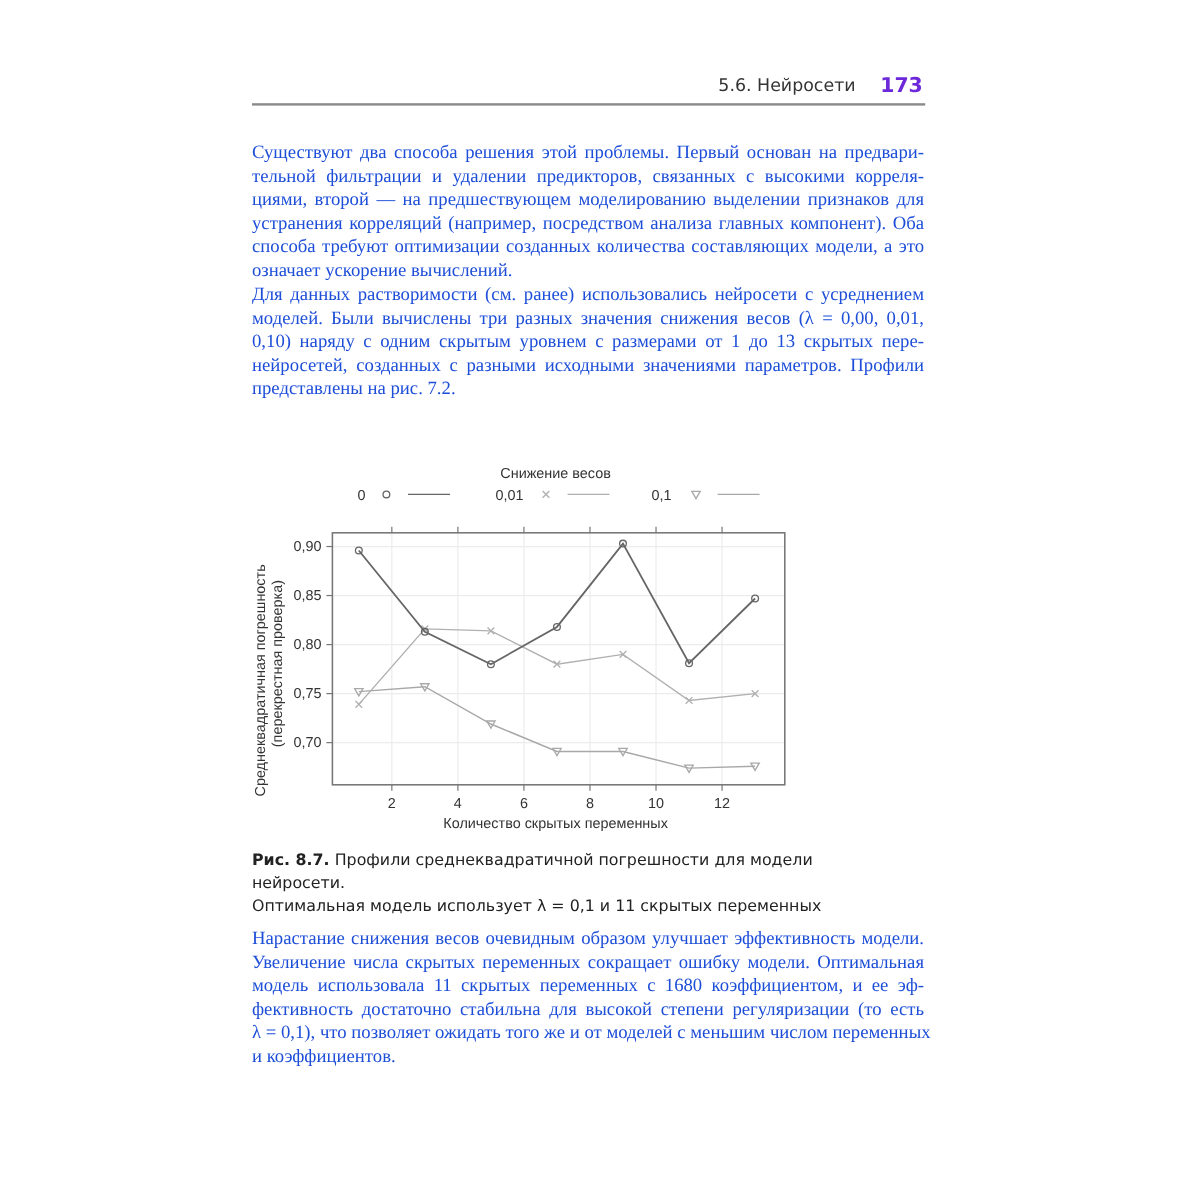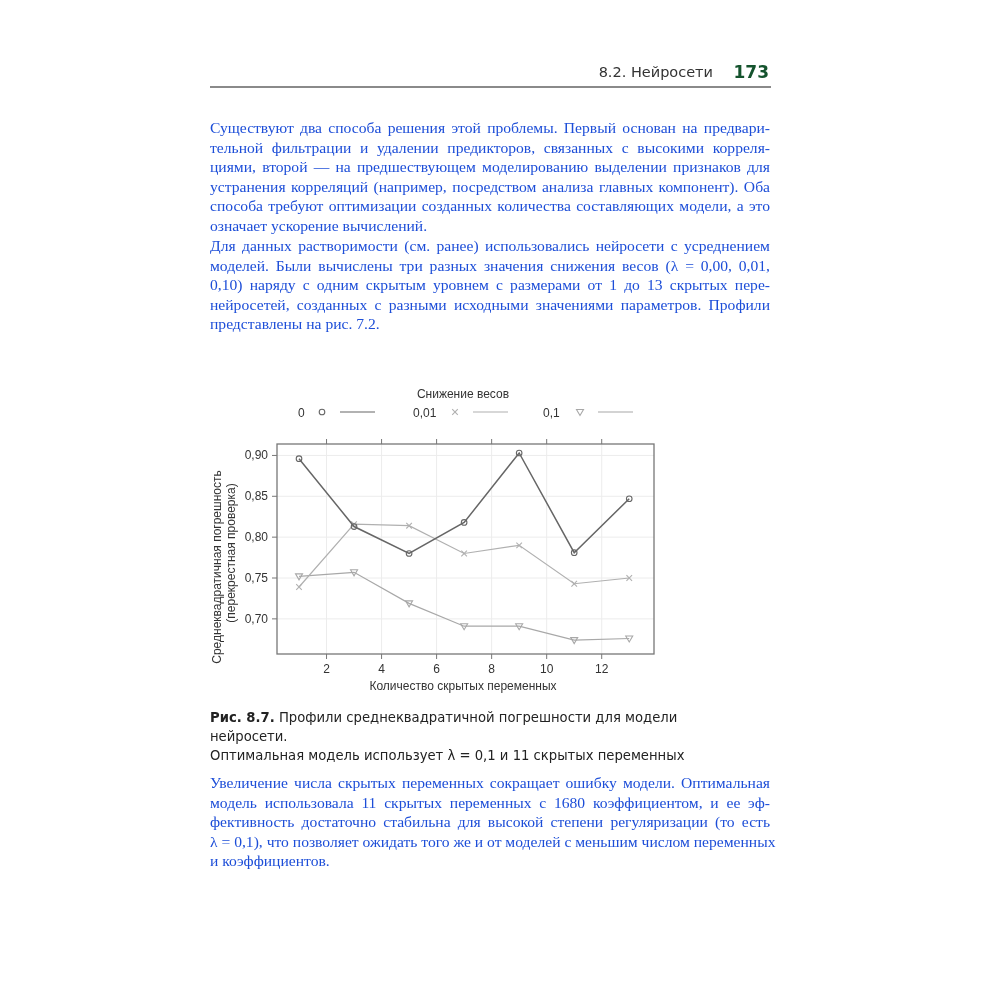--- a/index.html
+++ b/index.html
@@ -1,35 +1,35 @@
 <!DOCTYPE html>
 <html><head>
 <meta charset="utf-8">
 <style>
   html, body { margin:0; padding:0; background:#ffffff; }
   body { width:1000px; height:1000px; position:relative; overflow:hidden; }
   .running-head { position:absolute; left:210px; top:62px; width:561px; height:24px; border-bottom:2px solid #8a8a8a; }
   .rh-section { position:absolute; right:58px; top:2px; font-family:"DejaVu Sans", sans-serif; font-size:14.5px; color:#333; }
-  .rh-page { position:absolute; right:2px; top:0px; font-family:"DejaVu Sans", sans-serif; font-size:17px; font-weight:bold; color:#14532d; }
+  .rh-page { position:absolute; right:2px; top:0px; font-family:"DejaVu Sans", sans-serif; font-size:17px; font-weight:bold; color:#6d28d9; }
   .para { position:absolute; left:210px; width:560px; font-family:"Liberation Serif", serif; font-size:15.6px; line-height:19.6px; color:#1d4ed8; text-align:justify; margin:0; }
   .para span { display:block; text-align:justify; text-align-last:justify; white-space:nowrap; }
   .para span.last { text-align-last:left; }
   #p1 { top:118px; }
   #p2 { top:236px; }
   #p3 { top:773px; }
   .figure { position:absolute; left:200px; top:380px; width:480px; height:320px; }
   .caption { position:absolute; left:210px; top:708px; width:520px; font-family:"DejaVu Sans", sans-serif; font-size:13.2px; line-height:19px; color:#222; }
   .caption b { font-weight:bold; }
   svg text { font-family:"Liberation Sans", sans-serif; }
 </style>
 </head>
 <body>
 
 <div class="running-head">
-  <span class="rh-section">8.2. Нейросети</span>
+  <span class="rh-section">5.6. Нейросети</span>
   <span class="rh-page">173</span>
 </div>
 
 <p class="para" id="p1">
   <span>Существуют два способа решения этой проблемы. Первый основан на предвари-</span>
   <span>тельной фильтрации и удалении предикторов, связанных с высокими корреля-</span>
   <span>циями, второй — на предшествующем моделированию выделении признаков для</span>
   <span>устранения корреляций (например, посредством анализа главных компонент). Оба</span>
   <span>способа требуют оптимизации созданных количества составляющих модели, а это</span>
   <span class="last">означает ускорение вычислений.</span>
@@ -162,18 +162,19 @@
     <text x="0" y="0" font-size="12" fill="#333" text-anchor="middle" transform="translate(235,553) rotate(-90)">(перекрестная проверка)</text>
   </svg>
 </div>
 
 <div class="caption">
   <div><b>Рис. 8.7.</b> <span>Профили среднеквадратичной погрешности для модели нейросети.</span></div>
   <div>Оптимальная модель использует λ = 0,1 и 11 скрытых переменных</div>
 </div>
 
 <p class="para" id="p3">
+  <span>Нарастание снижения весов очевидным образом улучшает эффективность модели.</span>
   <span>Увеличение числа скрытых переменных сокращает ошибку модели. Оптимальная</span>
   <span>модель использовала 11 скрытых переменных с 1680 коэффициентом, и ее эф-</span>
   <span>фективность достаточно стабильна для высокой степени регуляризации (то есть</span>
   <span>λ = 0,1), что позволяет ожидать того же и от моделей с меньшим числом переменных</span>
   <span class="last">и коэффициентов.</span>
 </p>
 
 </body></html>

